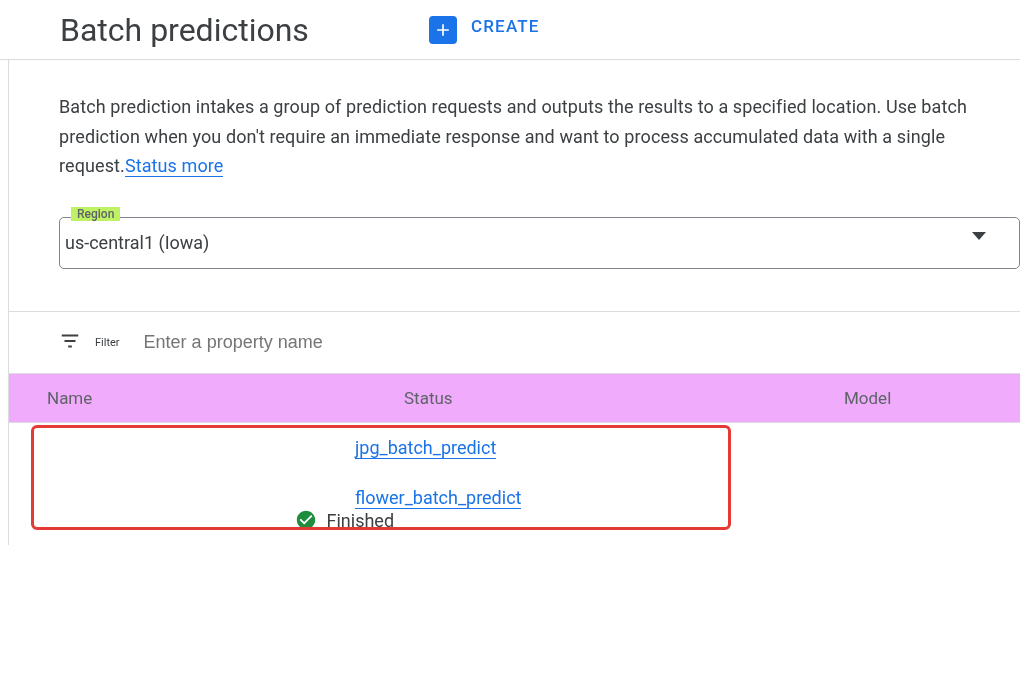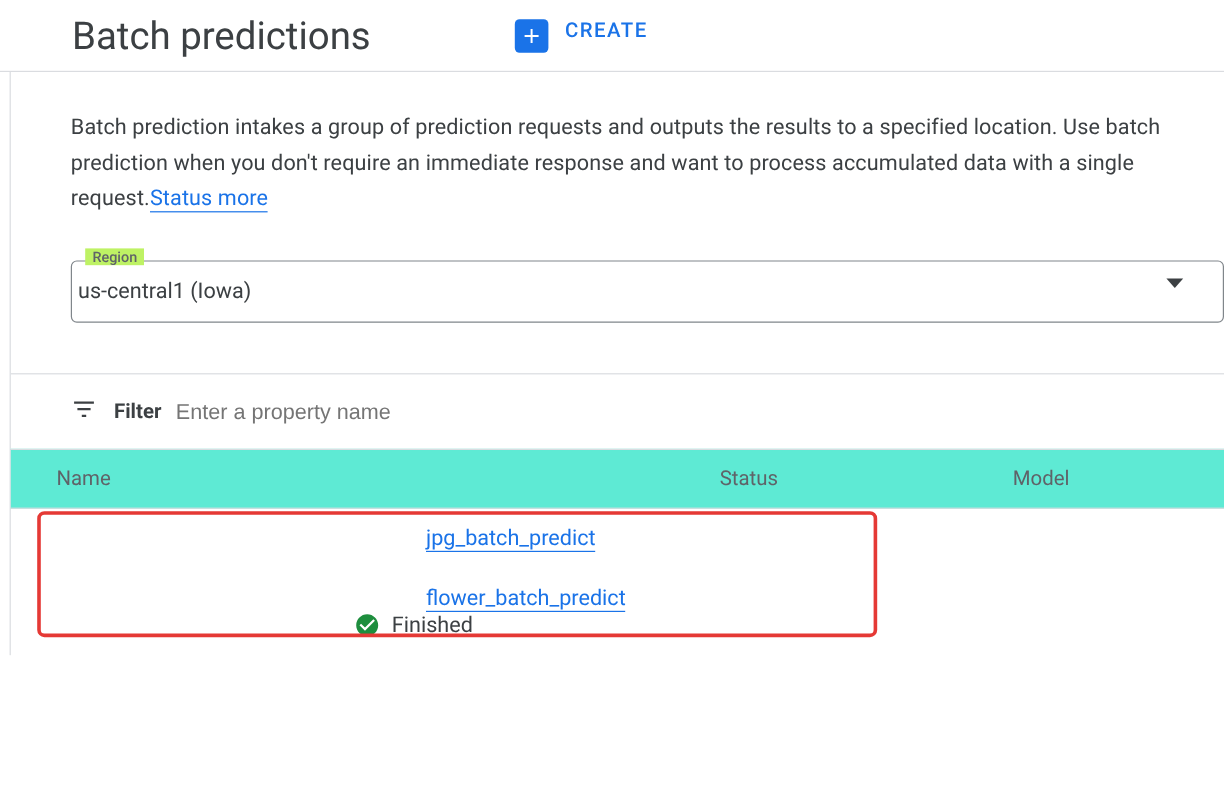--- a/index.html
+++ b/index.html
@@ -121,47 +121,46 @@
       padding: 18px 0 18px 50px;
     }
     .filter-icon {
       margin-right: 14px;
     }
     .filter-icon svg {
       width: 22px;
       height: 22px;
     }
     .filter-label {
-      font-size: 17px;
-      font-weight: 700;
-      color: #3c4043;
-      margin-right: 12px;
+      font-size: 11px;
+      font-weight: 400;
+      color: #3c4043;
+      margin-right: 24px;
     }
     .filter-input {
       font-size: 18px;
       color: #80868b;
       border: none;
       outline: none;
       background: transparent;
       flex: 1;
     }
     .table-header {
       display: flex;
-      background: #5eead4;
+      background: #f0abfc;
       border-top: 1px solid #dadce0;
       border-bottom: 1px solid #dadce0;
       padding: 14px 0;
     }
     .col-name {
       width: 395px;
       padding-left: 38px;
     }
     .col-status {
       width: 440px;
-      text-align: center;
     }
     .col-model {
       flex: 1;
     }
     .table-header .col {
       font-size: 17px;
       color: #5f6368;
       font-weight: 400;
     }
     .rows-wrapper {

